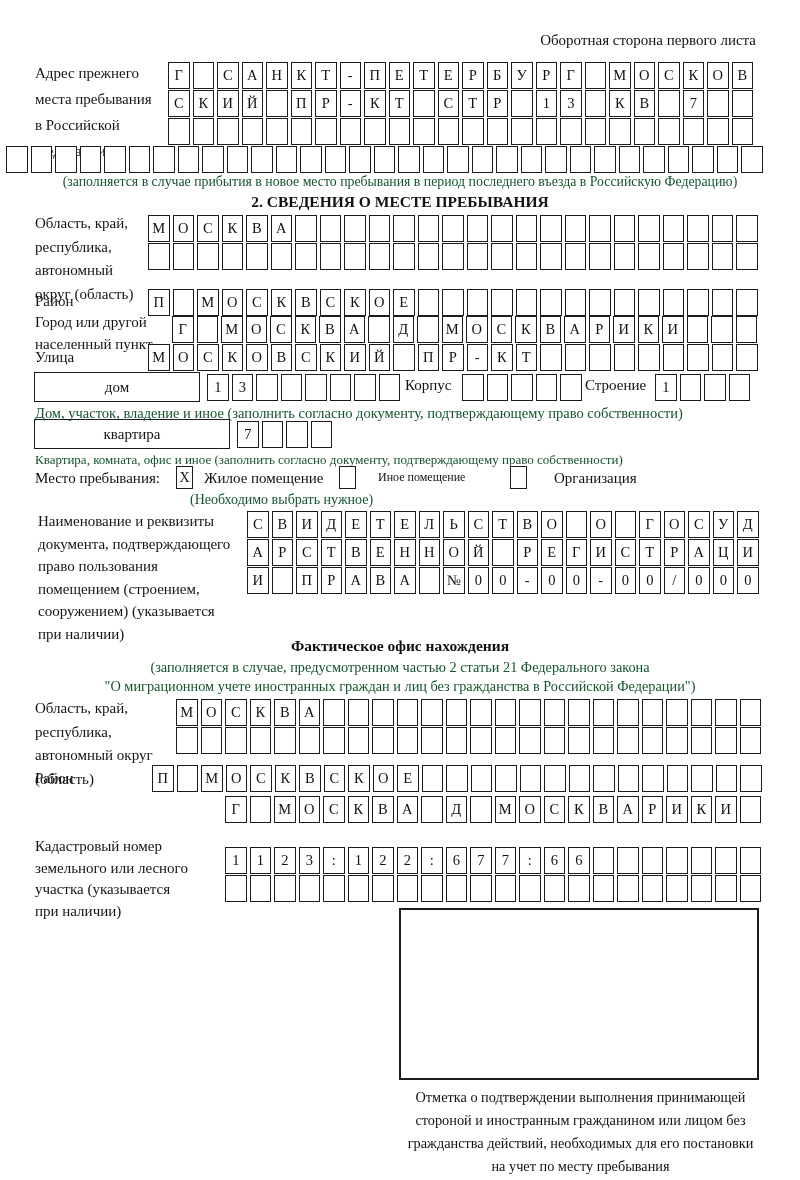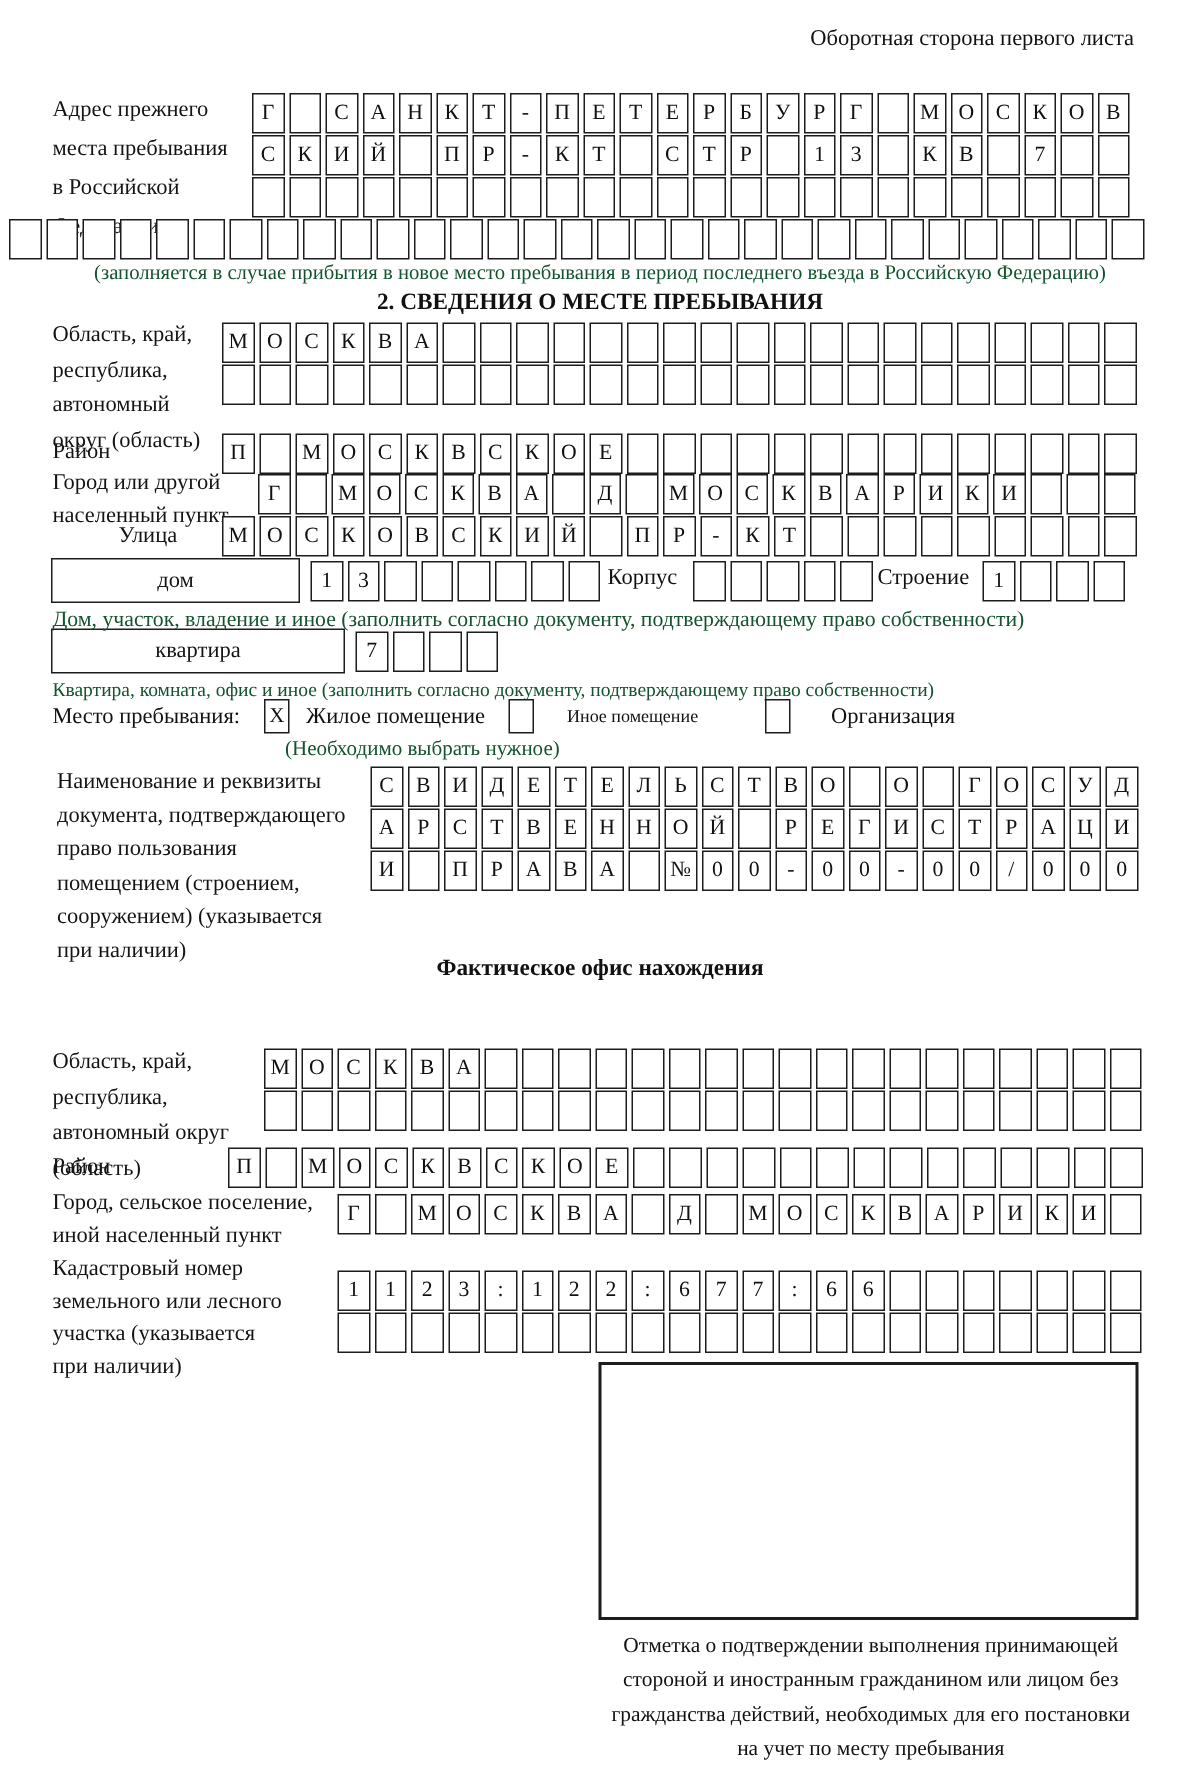--- a/index.html
+++ b/index.html
@@ -26,21 +26,21 @@
   }
   .caption{font-size:13.8px;color:#14532d;}
   .centered{left:0;width:800px;text-align:center;}
   .title{font-weight:bold;font-size:15.5px;color:#111;}
 </style>
 </head>
 <body>
 
 <div id="page">
 
-  <div class="abs" style="top:18px;right:44px;font-size:15px;">Оборотная сторона первого листа</div>
+  <div class="abs" style="top:32px;right:44px;font-size:15px;">Оборотная сторона первого листа</div>
 
   <div class="abs lbl" style="left:35px;top:60px;line-height:26px;">Адрес прежнего
 места пребывания
 в Российской
 Федерации</div>
   <div class="abs cells" style="left:168px;top:62px;">
       <div class="cell">Г</div>
       <div class="cell"></div>
       <div class="cell">С</div>
       <div class="cell">А</div>
@@ -264,21 +264,21 @@
       <div class="cell">А</div>
       <div class="cell">Р</div>
       <div class="cell">И</div>
       <div class="cell">К</div>
       <div class="cell">И</div>
       <div class="cell"></div>
       <div class="cell"></div>
       <div class="cell"></div>
     </div>
 
-  <div class="abs lbl" style="left:35px;top:345px;margin-left:44px;">Улица</div>
+  <div class="abs lbl" style="left:35px;top:345px;">Улица</div>
   <div class="abs cells" style="left:148px;top:344px;">
       <div class="cell">М</div>
       <div class="cell">О</div>
       <div class="cell">С</div>
       <div class="cell">К</div>
       <div class="cell">О</div>
       <div class="cell">В</div>
       <div class="cell">С</div>
       <div class="cell">К</div>
       <div class="cell">И</div>
@@ -416,20 +416,22 @@
       <div class="cell">-</div>
       <div class="cell">0</div>
       <div class="cell">0</div>
       <div class="cell">/</div>
       <div class="cell">0</div>
       <div class="cell">0</div>
       <div class="cell">0</div>
     </div>
 
   <div class="abs title centered" style="top:637px;">Фактическое офис нахождения</div>
+  <div class="abs caption centered" style="top:658px;font-size:14.3px;line-height:19px;white-space:pre-line;">(заполняется в случае, предусмотренном частью 2 статьи 21 Федерального закона
+"О миграционном учете иностранных граждан и лиц без гражданства в Российской Федерации")</div>
 
   <div class="abs lbl" style="left:35px;top:697px;line-height:23.5px;">Область, край,
 республика,
 автономный округ
 (область)</div>
   <div class="abs cells" style="left:176px;top:699px;">
       <div class="cell">М</div>
       <div class="cell">О</div>
       <div class="cell">С</div>
       <div class="cell">К</div>
@@ -503,22 +505,20 @@
       <div class="cell"></div>
       <div class="cell"></div>
       <div class="cell"></div>
       <div class="cell"></div>
       <div class="cell"></div>
       <div class="cell"></div>
       <div class="cell"></div>
       <div class="cell"></div>
     </div>
 
-  <div class="abs lbl" style="left:35px;top:791px;line-height:22px;">Город, сельское поселение,
-иной населенный пункт</div>
   <div class="abs cells" style="left:225px;top:796px;">
       <div class="cell">Г</div>
       <div class="cell"></div>
       <div class="cell">М</div>
       <div class="cell">О</div>
       <div class="cell">С</div>
       <div class="cell">К</div>
       <div class="cell">В</div>
       <div class="cell">А</div>
       <div class="cell"></div>

